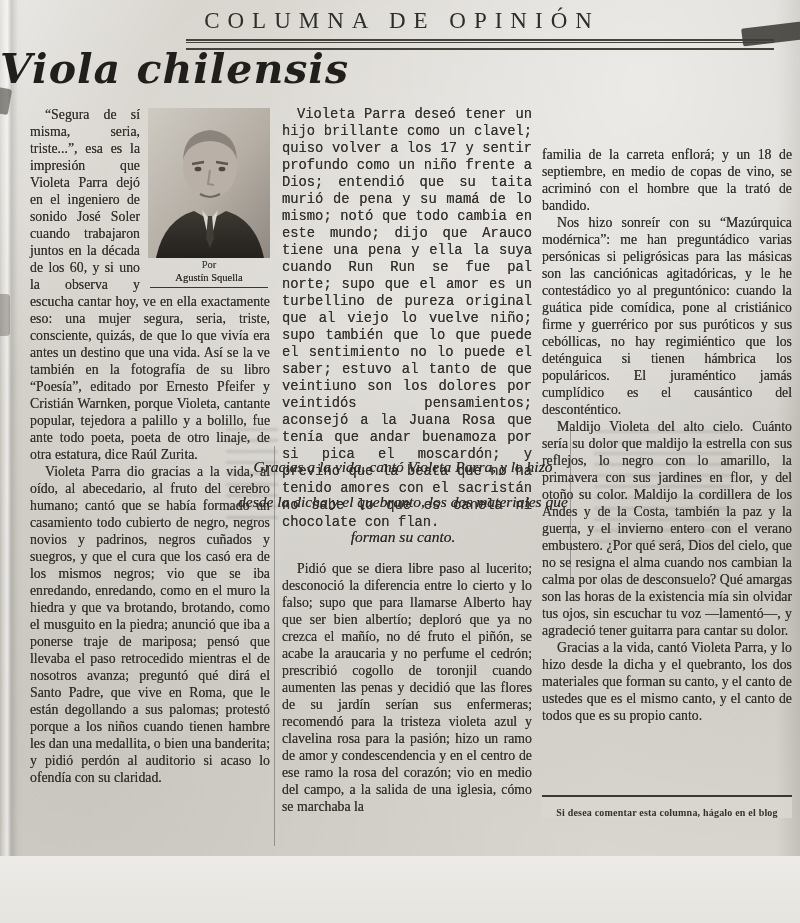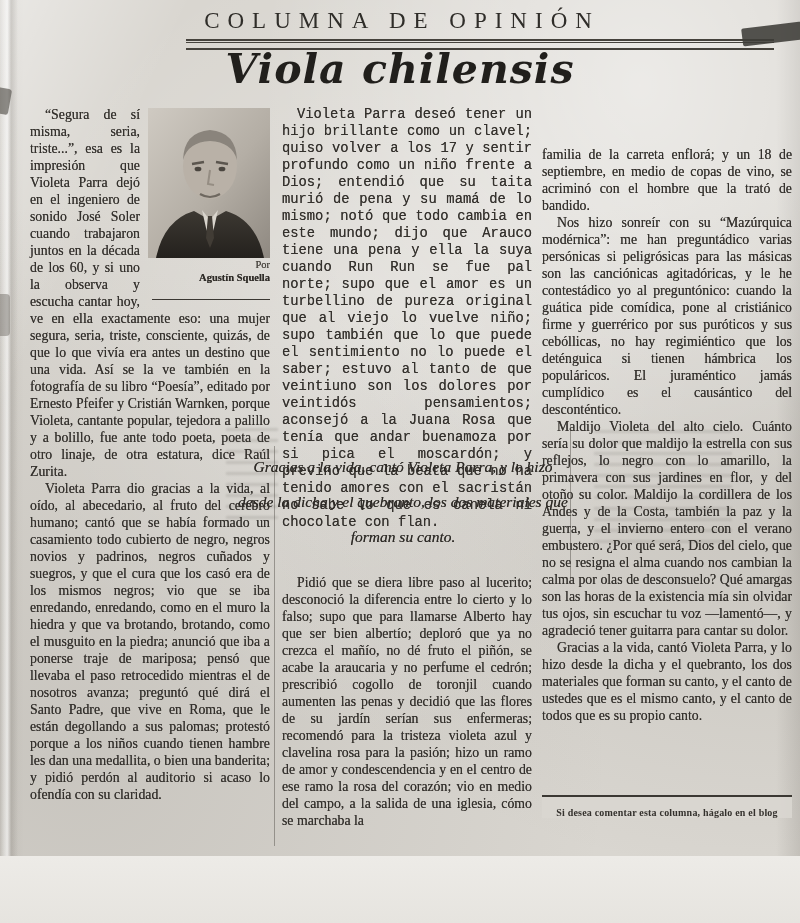--- a/index.html
+++ b/index.html
@@ -25,41 +25,41 @@
     background:linear-gradient(90deg, transparent, rgba(255,255,255,.5) 40%, rgba(110,105,98,.14) 62%, transparent);}
   .crease.c1{left:548;}
   .crease.c2{left:150;opacity:.5;}
 
   
   .kicker{position:absolute;left:4px;right:0;top:8px;text-align:center;
     font-size:23px;letter-spacing:8px;color:#2f2d29;font-weight:500;}
   .triple-rule{position:absolute;left:186px;top:39px;width:588px;height:7px;
     border-top:2px solid #45423c;border-bottom:2px solid #45423c;}
   .triple-rule::after{content:"";position:absolute;left:0;right:0;top:1px;height:1px;background:#45423c;}
-  .headline{position:absolute;left:0;right:0;top:46px;text-align:center;
+  .headline{position:absolute;left:0;right:0;top:46px;
     font-family:"DejaVu Serif","Liberation Serif",serif;font-style:italic;font-weight:600;
     font-size:41px;line-height:1.15;color:#211f1c;letter-spacing:1px;}
 
   
   .col{position:absolute;top:106px;font-size:13.8px;line-height:17px;text-align:justify;
     color:#34312d;text-shadow:0 0 .35px rgba(52,49,45,.8);hyphens:auto;-webkit-hyphens:auto;}
   .col p{margin:0;text-indent:15px;}
   .col p.no-indent{text-indent:0;margin-top:40px;}
   .col1{left:30px;width:240px;}
   .col2{left:282px;width:250px;font-family:Liberation Mono, monospace;}
-  .col2b{position:absolute;left:282px;top:574px;width:250px;}
+  .col2b{position:absolute;left:282px;top:560px;width:250px;}
   .col3{left:542px;width:250px;}
 
   
   .photo-box{float:right;width:122px;margin:2px 0 4px 8px;}
   .photo{width:122px;height:150px;display:block;background:#c2bcb4;}
-  .caption{font-size:10.5px;line-height:13px;text-align:right;text-indent:0;}
+  .caption{font-size:10.5px;line-height:13px;text-align:center;text-indent:0;}
   .caption .por{display:block;color:#4a463f;}
-  .caption .author{display:inline-block;font-weight:700;color:#2f2c28;
-    border-bottom:1.5px solid #3a3732;padding-bottom:15px;min-width:118px;}
+  .caption .author{display:inline-block;font-weight:400;color:#2f2c28;
+    border-bottom:1.5px solid #3a3732;padding-bottom:3px;min-width:118px;}
 
   
   .pullquote{position:absolute;left:238px;top:450px;width:330px;text-align:center;
     font-style:italic;font-size:15.5px;line-height:2.25;color:#2d2a26;
     text-shadow:0 0 .35px rgba(45,42,38,.8);}
 
   
   .footer-note{position:absolute;left:542px;top:795px;width:250px;
     border-top:2px solid #3b3833;padding-top:10px;background:rgba(217,214,208,.9);
     font-size:10px;font-weight:bold;text-align:center;color:#34312d;letter-spacing:.2px;}

